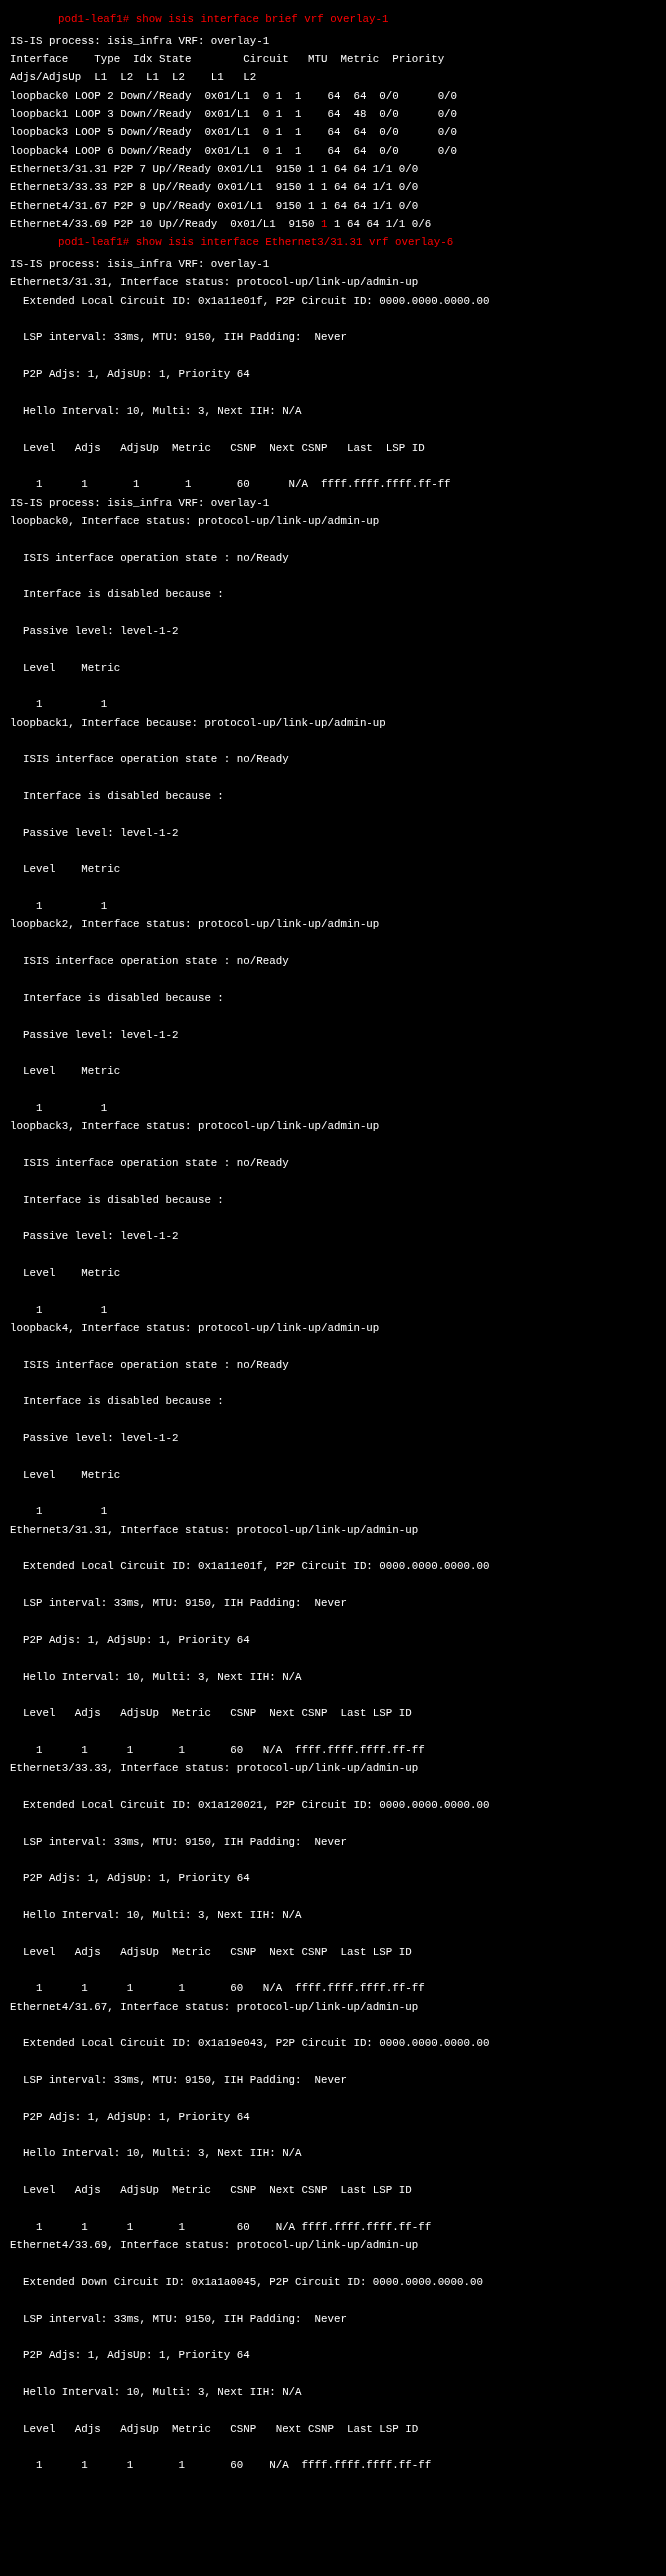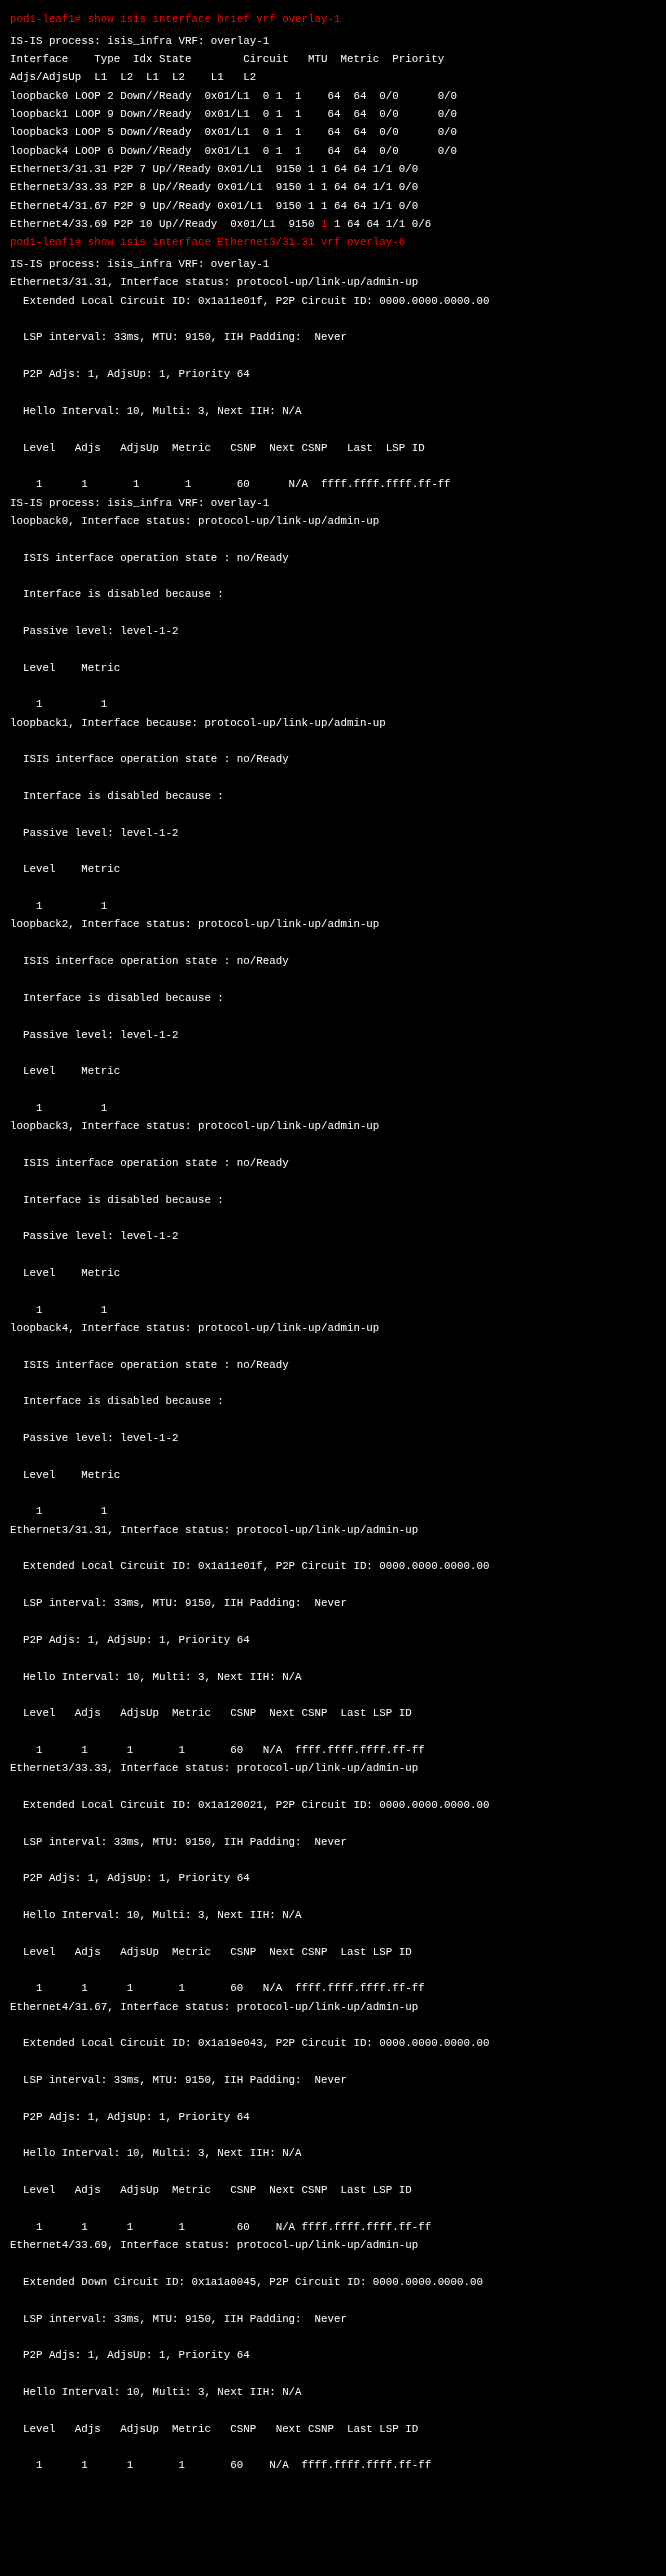--- a/index.html
+++ b/index.html
@@ -20,37 +20,38 @@
     }
     .output {
       color: #ffffff;
       white-space: pre;
     }
     .red-num {
       color: #ff0000;
     }
     .section {
       margin-bottom: 3.3px;
+      margin-left: 48px;
     }
   </style>
 </head>
 <body>
 
 <div>
 
   <div class="section">
     <span class="prompt">pod1-leaf1#</span>
     <span class="command"> <span>show isis interface brief vrf overlay-1</span></span>
   </div>
   <div class="output">IS-IS process: isis_infra VRF: overlay-1</div>
   <div class="output">Interface    Type  Idx State        Circuit   MTU  Metric  Priority</div>
   <div class="output">Adjs/AdjsUp  L1  L2  L1  L2    L1   L2</div>
   <div id="cmd1-rows">
       <div class="output">loopback0 LOOP 2 Down//Ready  0x01/L1  0 1  1    64  64  0/0      0/0</div>
-      <div class="output">loopback1 LOOP 9 Down//Ready  0x01/L1  0 1  1    64  64  0/0      0/0</div>
+      <div class="output">loopback1 LOOP 3 Down//Ready  0x01/L1  0 1  1    64  48  0/0      0/0</div>
       <div class="output">loopback3 LOOP 5 Down//Ready  0x01/L1  0 1  1    64  64  0/0      0/0</div>
       <div class="output">loopback4 LOOP 6 Down//Ready  0x01/L1  0 1  1    64  64  0/0      0/0</div>
       <div class="output">Ethernet3/31.31 P2P 7 Up//Ready 0x01/L1  9150 1 1 64 64 1/1 0/0</div>
       <div class="output">Ethernet3/33.33 P2P 8 Up//Ready 0x01/L1  9150 1 1 64 64 1/1 0/0</div>
       <div class="output">Ethernet4/31.67 P2P 9 Up//Ready 0x01/L1  9150 1 1 64 64 1/1 0/0</div>
     </div>
   <div class="output"><span>Ethernet4/33.69 P2P 10 Up//Ready  0x01/L1  9150 </span><span class="red-num">1</span><span> 1 64 64 1/1 0/6</span></div>
 
   <div class="section">
     <span class="prompt">pod1-leaf1#</span>

